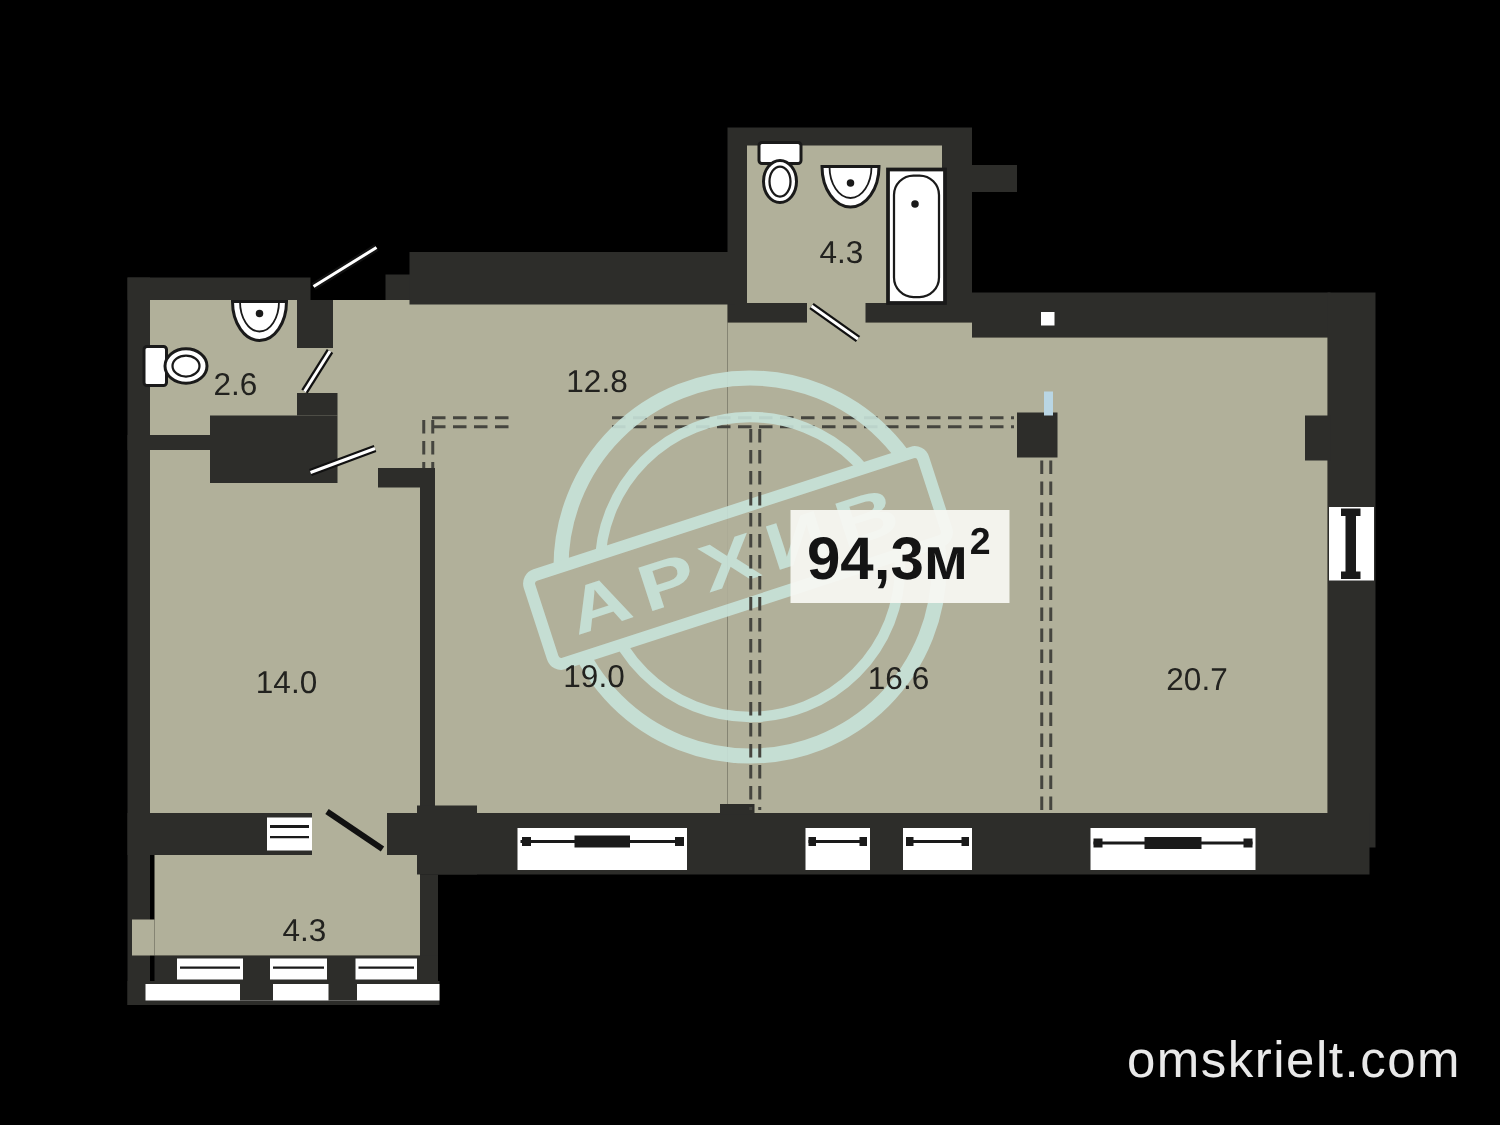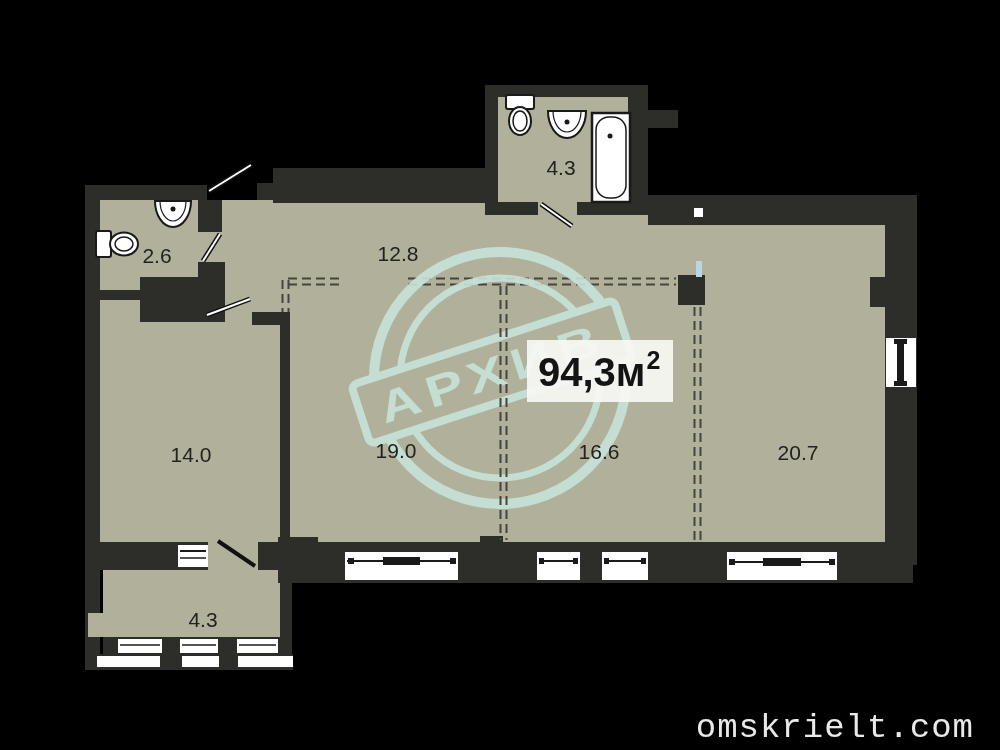--- a/index.html
+++ b/index.html
@@ -1,21 +1,21 @@
 <!DOCTYPE html>
 <html><head>
 <meta charset="utf-8">
 <style>
   html,body{margin:0;padding:0;background:#000;}
   .canvas{position:relative;width:1000px;height:750px;background:#000;overflow:hidden;
           font-family:"Liberation Sans",sans-serif;}
   svg text{font-family:"Liberation Sans",sans-serif;}
   .room-label{font-size:21px;fill:#22221f;}
-  .site-mark{position:absolute;top:709px;right:26px;font-size:34px;color:#e9e9e9;
-             letter-spacing:1px;font-family:Liberation Mono, monospace;}
+  .site-mark{position:absolute;top:688px;right:26px;font-size:34px;color:#e9e9e9;
+             letter-spacing:1px;font-family:Liberation Sans, sans-serif;}
 </style>
 </head>
 <body>
 
 <div class="canvas">
 <svg width="1000" height="750" viewBox="0 0 1000 750">
 
   <g fill="#2d2d2a">
     <rect x="85" y="185" width="122" height="15"></rect>
     <rect x="257" y="183" width="25" height="17"></rect>

